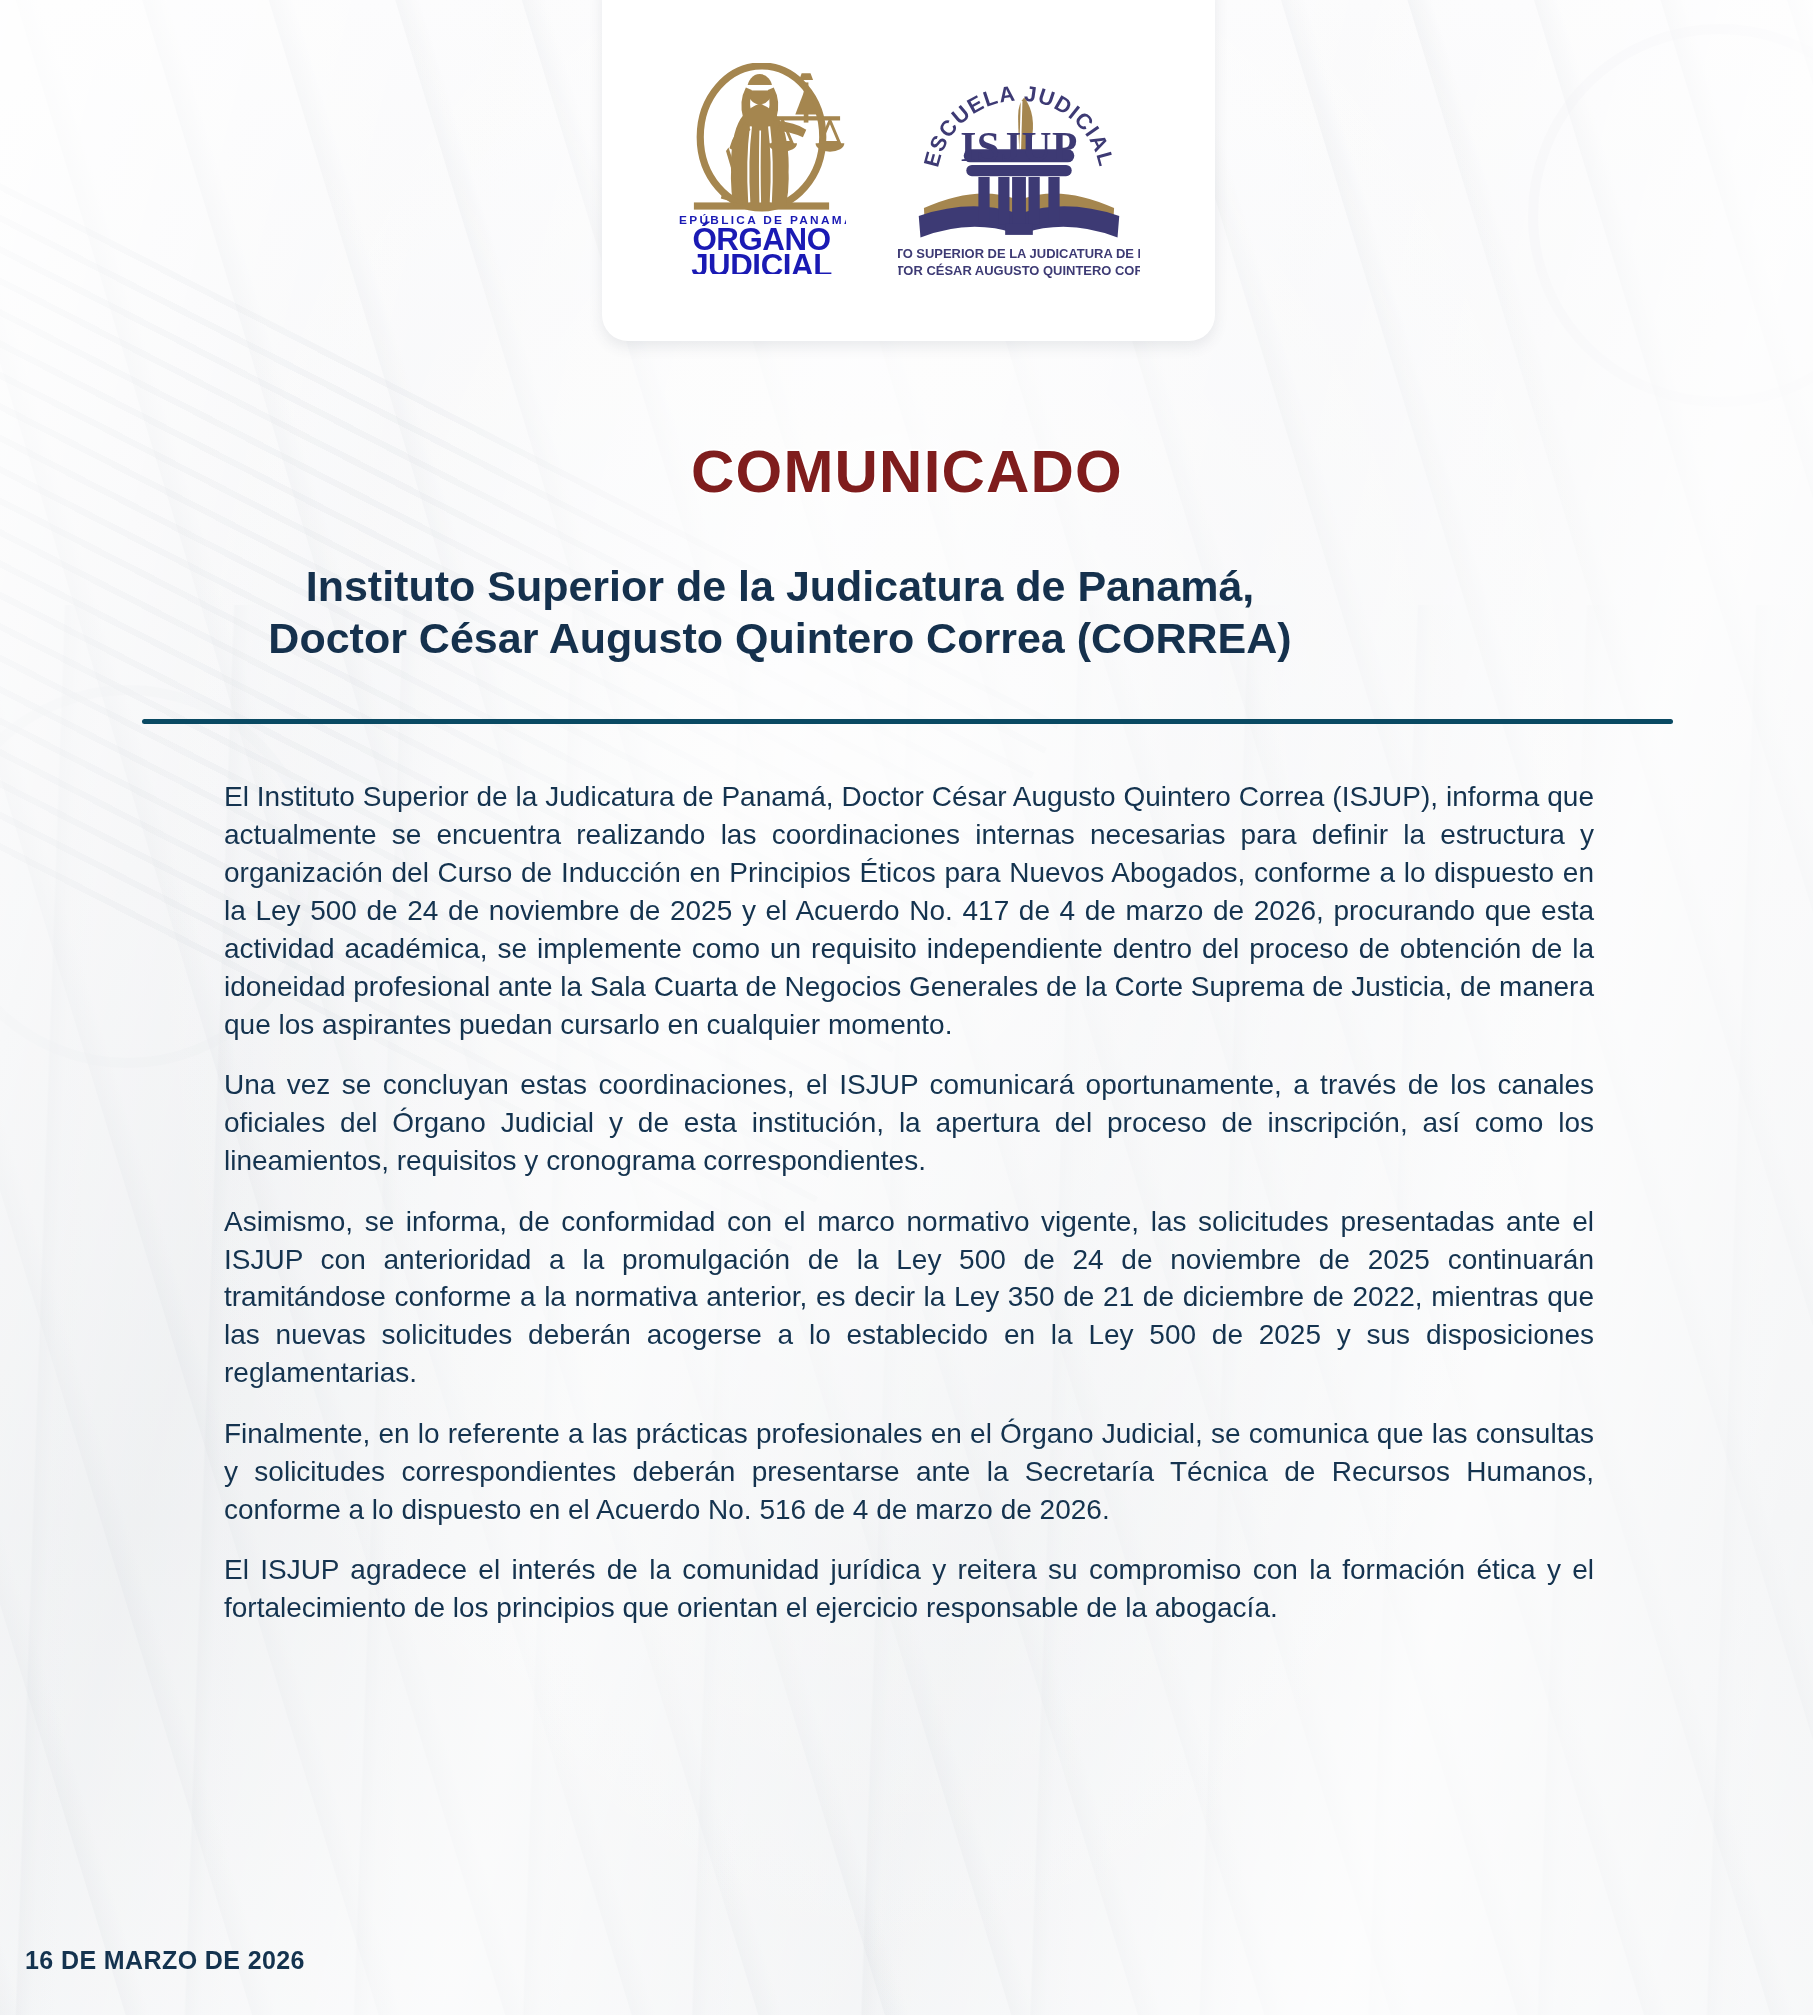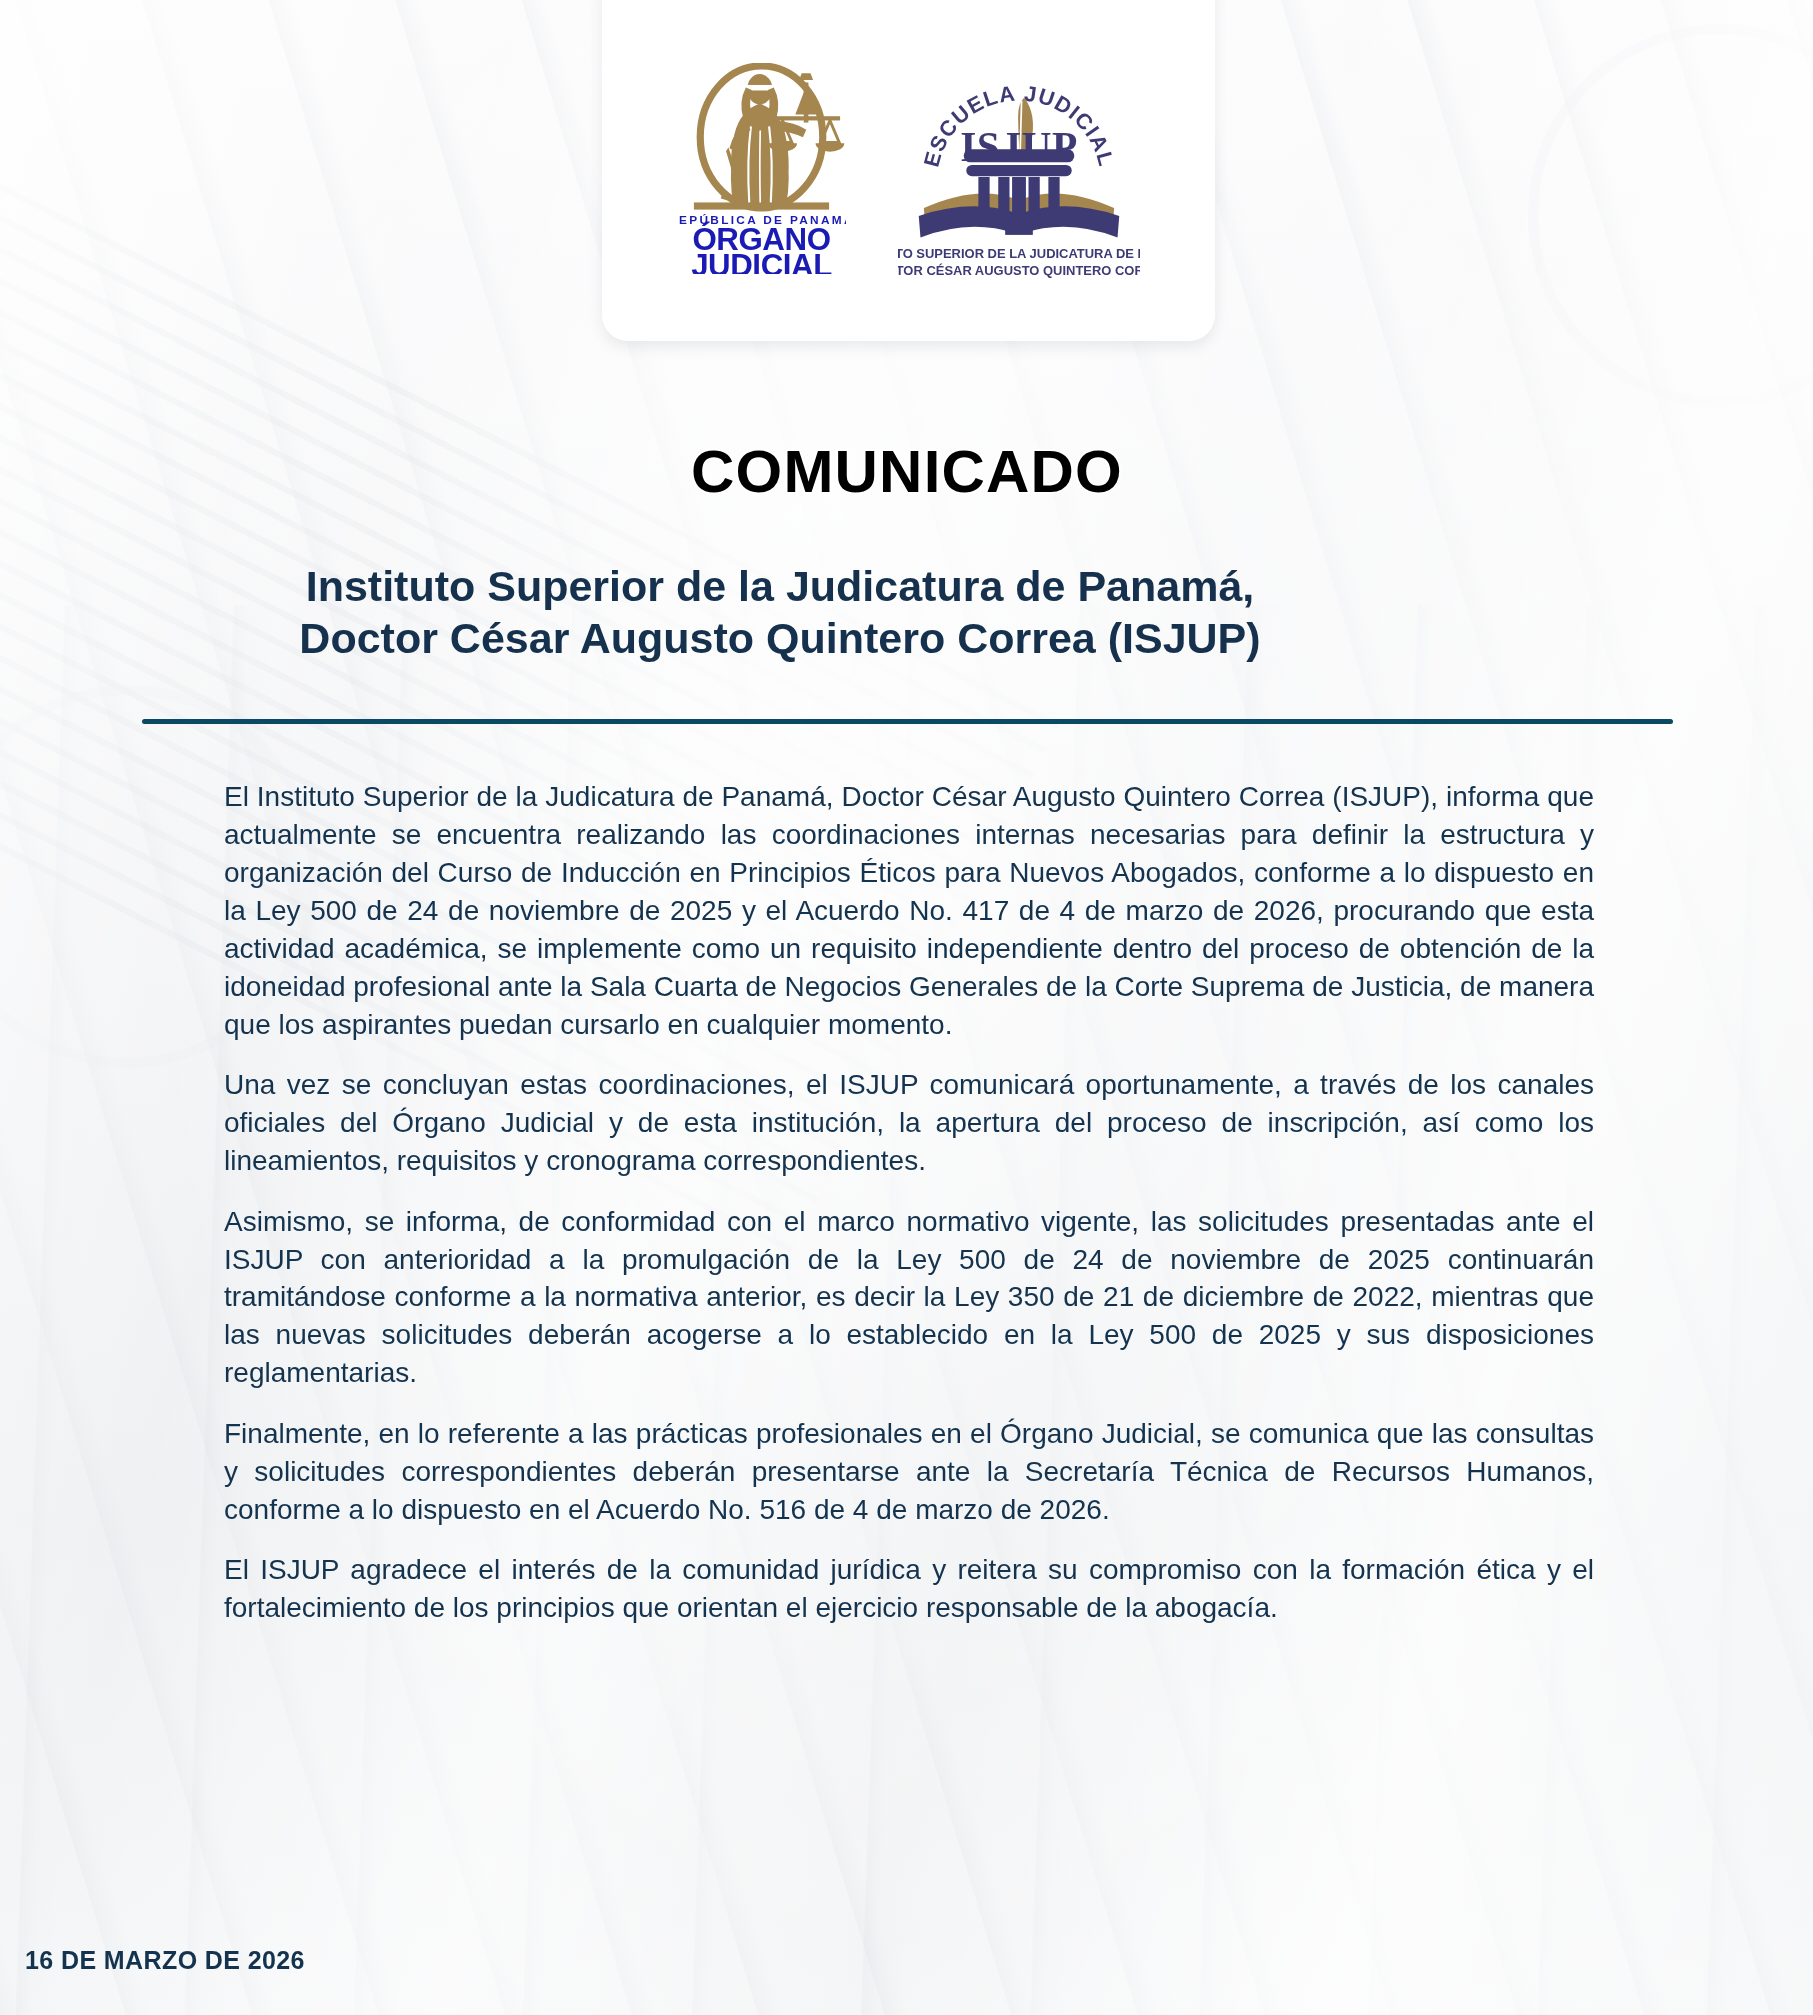--- a/index.html
+++ b/index.html
@@ -138,21 +138,21 @@
   
   .comunicado {
     position: absolute;
     top: 437px;
     left: 0;
     width: 1814px;
     text-align: center;
     font-size: 60px;
     font-weight: bold;
     letter-spacing: 1.2px;
-    color: #000000;
+    color: #7f1d1d;
     -webkit-text-stroke: 3.6px #ffffff;
     paint-order: stroke fill;
     font-family: "Liberation Sans", sans-serif;
   }
 
   .subtitle {
     position: absolute;
     top: 560px;
     left: 0;
     width: 1560px;
@@ -302,21 +302,21 @@
 
       <text x="280" y="468" text-anchor="middle" font-family="Liberation Sans, sans-serif" font-size="30" font-weight="bold" fill="#3d3a74">INSTITUTO SUPERIOR DE LA JUDICATURA DE PANAMÁ</text>
       <text x="280" y="506" text-anchor="middle" font-family="Liberation Sans, sans-serif" font-size="30" font-weight="bold" fill="#3d3a74">DOCTOR CÉSAR AUGUSTO QUINTERO CORREA</text>
     </svg>
   </div>
 
   <div class="comunicado">COMUNICADO</div>
 
   <div class="subtitle">
     <span class="l1">Instituto Superior de la Judicatura de Panamá,</span>
-    <span class="l2">Doctor César Augusto Quintero Correa (ISJUP)</span>
+    <span class="l2">Doctor César Augusto Quintero Correa (CORREA)</span>
   </div>
 
   <div class="divider"></div>
 
   <div class="body-wrap">
     <p class="para">El Instituto Superior de la Judicatura de Panamá, Doctor César Augusto Quintero Correa (ISJUP), informa que actualmente se encuentra realizando las coordinaciones internas necesarias para definir la estructura y organización del Curso de Inducción en Principios Éticos para Nuevos Abogados, conforme a lo dispuesto en la Ley 500 de 24 de noviembre de 2025 y el Acuerdo No. 417 de 4 de marzo de 2026, procurando que esta actividad académica, se implemente como un requisito independiente dentro del proceso de obtención de la idoneidad profesional ante la Sala Cuarta de Negocios Generales de la Corte Suprema de Justicia, de manera que los aspirantes puedan cursarlo en cualquier momento.</p>
     <p class="para">Una vez se concluyan estas coordinaciones, el ISJUP comunicará oportunamente, a través de los canales oficiales del Órgano Judicial y de esta institución, la apertura del proceso de inscripción, así como los lineamientos, requisitos y cronograma correspondientes.</p>
     <p class="para">Asimismo, se informa, de conformidad con el marco normativo vigente, las solicitudes presentadas ante el ISJUP con anterioridad a la promulgación de la Ley 500 de 24 de noviembre de 2025 continuarán tramitándose conforme a la normativa anterior, es decir la Ley 350 de 21 de diciembre de 2022, mientras que las nuevas solicitudes deberán acogerse a lo establecido en la Ley 500 de 2025 y sus disposiciones reglamentarias.</p>
     <p class="para">Finalmente, en lo referente a las prácticas profesionales en el Órgano Judicial, se comunica que las consultas y solicitudes correspondientes deberán presentarse ante la Secretaría Técnica de Recursos Humanos, conforme a lo dispuesto en el Acuerdo No. 516 de 4 de marzo de 2026.</p>
     <p class="para">El ISJUP agradece el interés de la comunidad jurídica y reitera su compromiso con la formación ética y el fortalecimiento de los principios que orientan el ejercicio responsable de la abogacía.</p>

